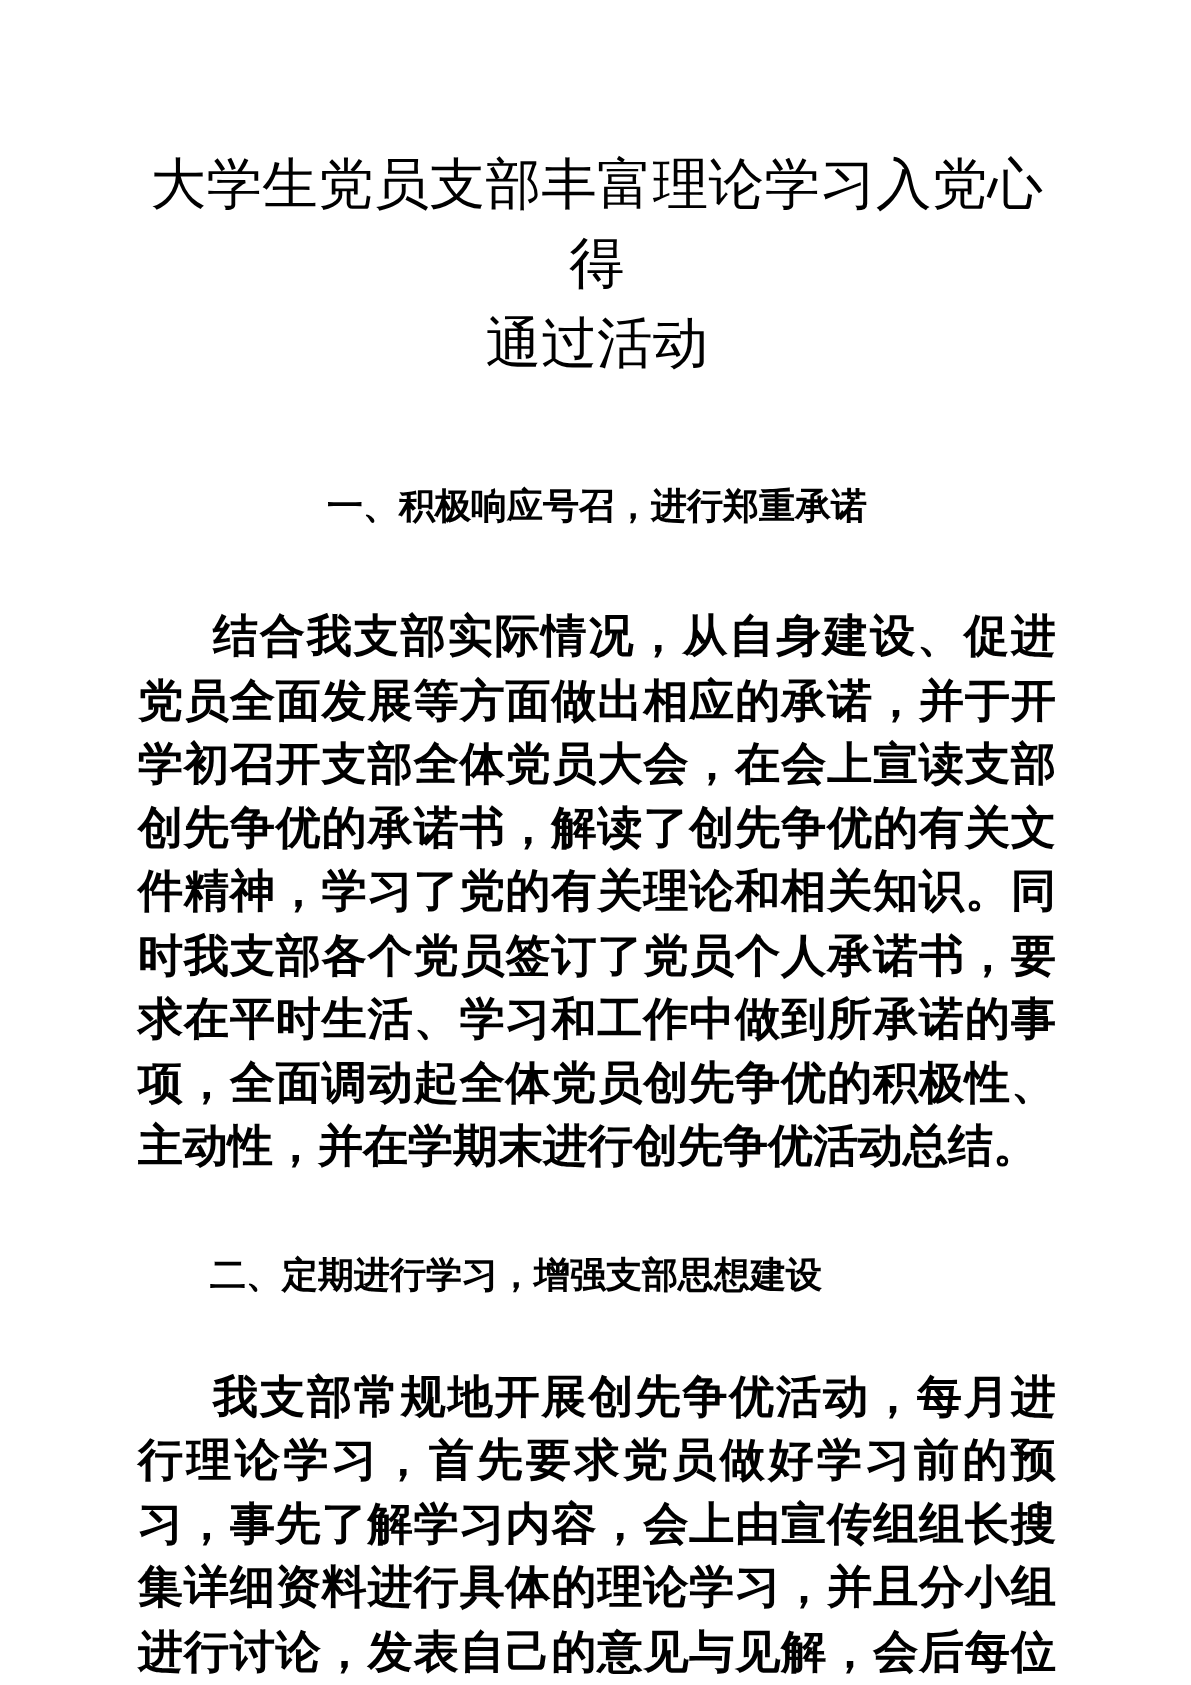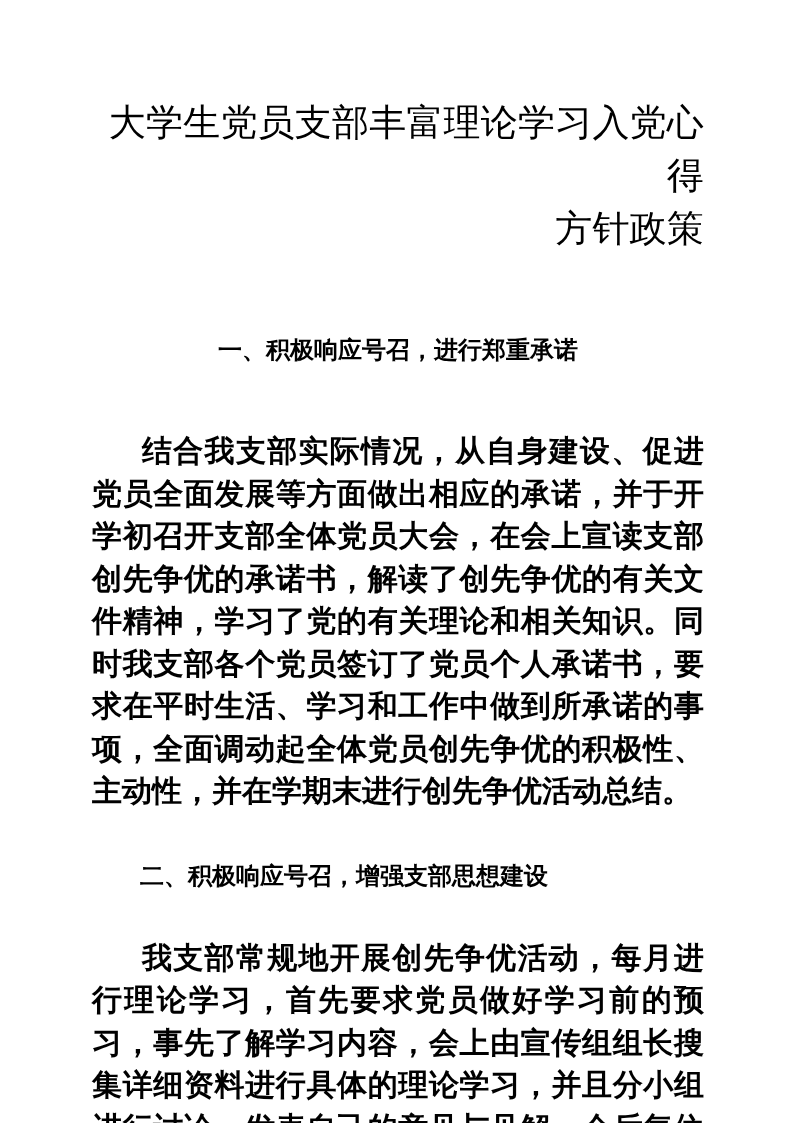--- a/index.html
+++ b/index.html
@@ -26,29 +26,29 @@
   }
 
   
   .doc-title {
     margin: 0;
     padding: 0;
     font-family: "DejaVu Serif", "Liberation Serif", serif;
     font-size: 37px;
     line-height: 53px;
     font-weight: 400;
-    text-align: right;
+    text-align: center;
     color: #000000;
     letter-spacing: 0.2px;
     padding-top: 96px;
   }
 
   
   .heading-centered {
-    margin: 17px;
+    margin: 4px;
     padding: 0;
     font-family: "DejaVu Sans", "Liberation Sans", sans-serif;
     font-size: 24px;
     line-height: 42px;
     font-weight: 700;
     text-align: center;
     color: #000000;
     padding-top: 57px;
   }
 
@@ -85,24 +85,24 @@
   .para-gap-second { padding-top: 40px; }
 </style>
 </head>
 <body>
 
 <div class="page">
   <div class="content">
 
     <h1 class="doc-title">大学生党员支部丰富理论学习入党心得</h1>
 
-    <h1 class="doc-title" style="padding-top:0;">方针政策</h1>
+    <h1 class="doc-title" style="padding-top:0;">通过活动</h1>
 
     <h2 class="heading-centered">一、积极响应号召，进行郑重承诺</h2>
 
     <p class="body-para para-gap-first">结合我支部实际情况，从自身建设、促进党员全面发展等方面做出相应的承诺，并于开学初召开支部全体党员大会，在会上宣读支部创先争优的承诺书，解读了创先争优的有关文件精神，学习了党的有关理论和相关知识。同时我支部各个党员签订了党员个人承诺书，要求在平时生活、学习和工作中做到所承诺的事项，全面调动起全体党员创先争优的积极性、主动性，并在学期末进行创先争优活动总结。</p>
 
-    <h2 class="heading-indent">二、积极响应号召，增强支部思想建设</h2>
+    <h2 class="heading-indent">二、定期进行学习，增强支部思想建设</h2>
 
     <p class="body-para para-gap-second">我支部常规地开展创先争优活动，每月进行理论学习，首先要求党员做好学习前的预习，事先了解学习内容，会上由宣传组组长搜集详细资料进行具体的理论学习，并且分小组进行讨论，发表自己的意见与见解，会后每位党员需整理学习情况并上交学习心得。通过活动，不仅能够加强党员对党的路线、方针政策、宗旨教育的理论学习，进一步深入学习毛泽东思想、邓小平理</p>
 
   </div>
 </div>
 
 </body></html>

